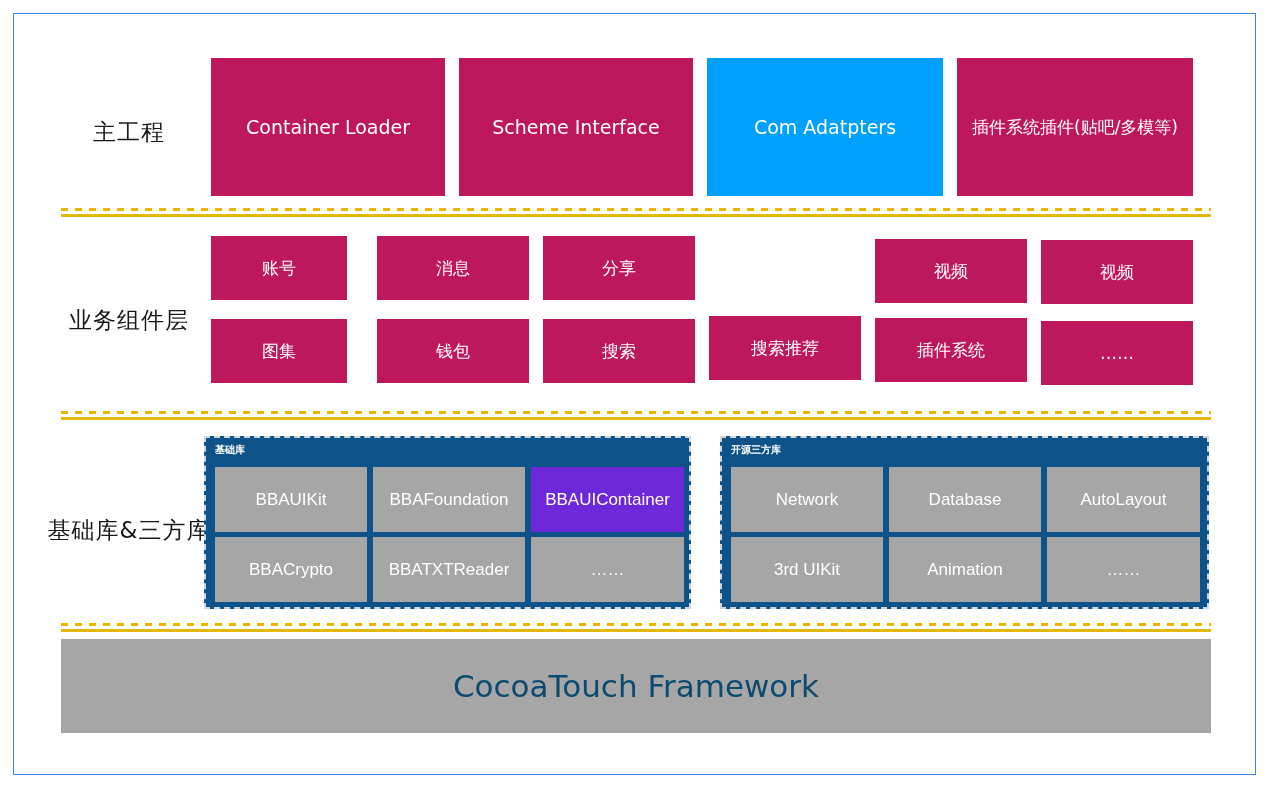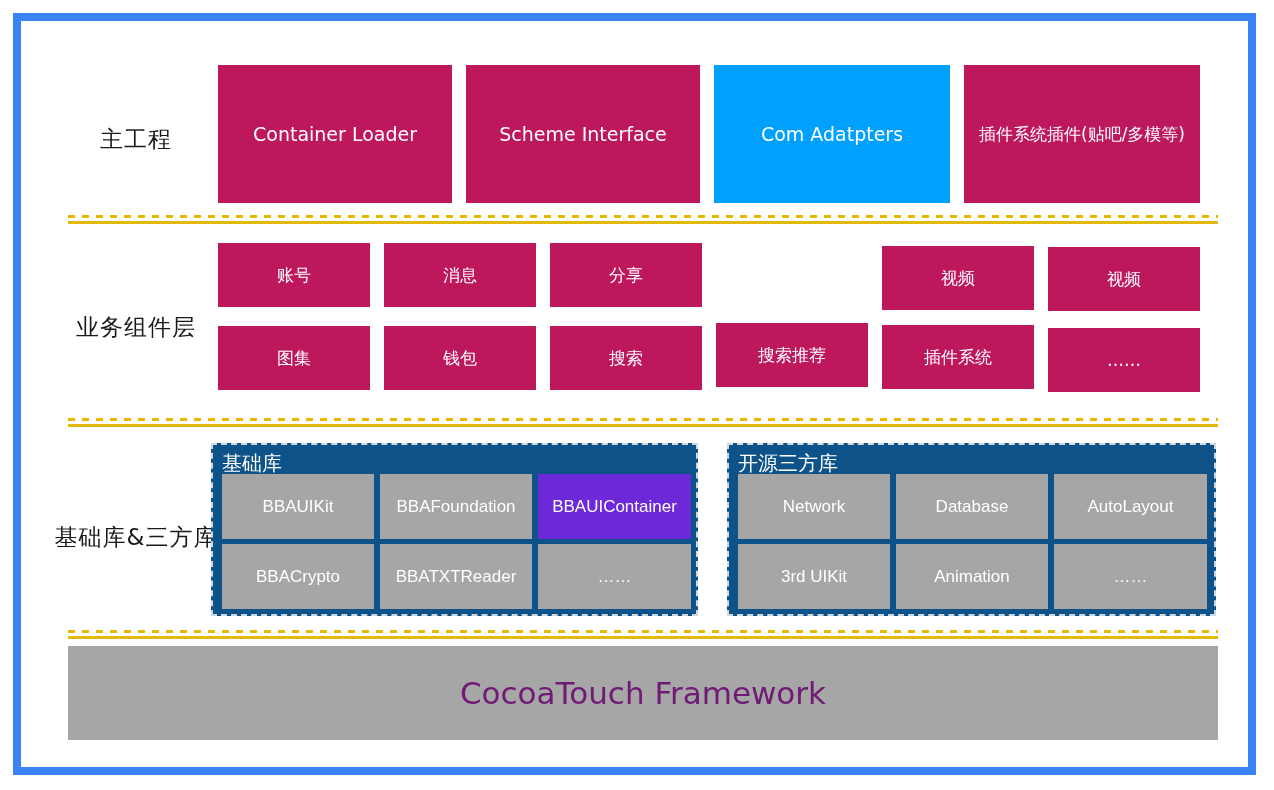--- a/index.html
+++ b/index.html
@@ -13,21 +13,21 @@
     font-family: "Liberation Sans", "DejaVu Sans", sans-serif;
     overflow: hidden;
   }
 
   #diagram-frame {
     position: absolute;
     left: 13px;
     top: 13px;
     width: 1243px;
     height: 762px;
-    border: 8px solid #3b82f6;
+    border: 1px solid #3b82f6;
     background: #ffffff;
     box-sizing: border-box;
   }
 
   .canvas {
     position: absolute;
     left: 0; top: 0;
     width: 100%;
     height: 100%;
   }
@@ -100,21 +100,21 @@
   #divider-middle { top: 397px; }
   #divider-bottom { top: 609px; }
 
   
   .biz-tile {
     height: 64px;
     font-size: 17px;
   }
   .biz-row-1 { top: 222px; }
   .biz-row-2 { top: 305px; }
-  .biz-col-0 { left: 197px; width: 152px; }
+  .biz-col-0 { left: 197px; width: 136px; }
   .biz-col-1 { left: 363px; width: 152px; }
   .biz-col-2 { left: 529px; width: 152px; }
   .biz-col-3 { left: 695px; width: 152px; }
   .biz-col-4 { left: 861px; width: 152px; }
   .biz-col-5 { left: 1027px; width: 152px; }
   
   #biz-0-3 { top: 224px; }
   #biz-0-4 { top: 225px; }
   #biz-0-5 { top: 226px; }
   #biz-1-3 { top: 302px; }
@@ -132,22 +132,22 @@
     padding: 0;
   }
   #lib-panel-base  { left: 190px; width: 487px; }
   #lib-panel-third { left: 699px; width: 489px; margin-left: 7px; }
 
   .lib-panel-title {
     position: absolute;
     left: 9px;
     top: 5px;
     color: #ffffff;
-    font-size: 20px;
-    font-weight: normal;
+    font-size: 10px;
+    font-weight: bold;
     font-family: "DejaVu Sans", "Liberation Sans", sans-serif;
   }
 
   .lib-tile {
     position: absolute;
     background: #a6a6a6;
     color: #ffffff;
     display: flex;
     align-items: center;
     justify-content: center;
@@ -165,21 +165,21 @@
   .lib-col-2 { left: 325px; width: 153px; }
 
   
   #cocoatouch-bar {
     position: absolute;
     left: 47px;
     top: 625px;
     width: 1150px;
     height: 94px;
     background: #a6a6a6;
-    color: #701a75;
+    color: #0c4a6e;
     display: flex;
     align-items: center;
     justify-content: center;
     font-size: 31px;
     font-family: "DejaVu Sans", "Liberation Sans", sans-serif;
   }
 </style>
 </head>
 <body>
 

